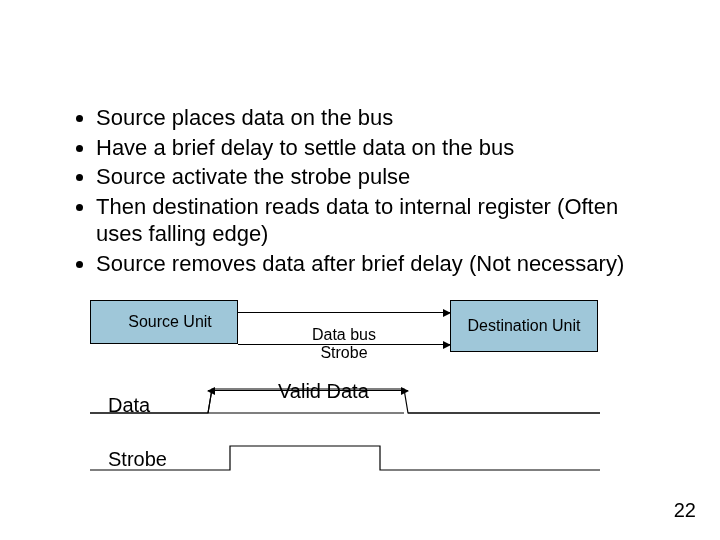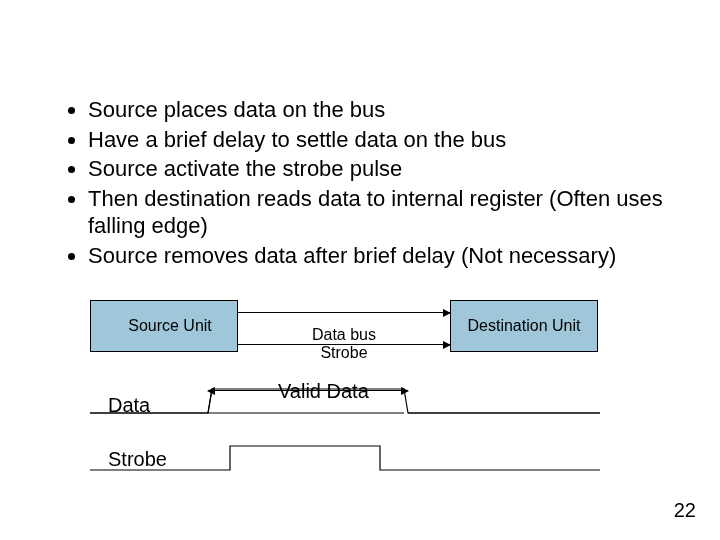--- a/index.html
+++ b/index.html
@@ -28,21 +28,21 @@
   }
   .bullets {
     position: absolute;
     top: 96px;
     left: 60px;
     width: 610px;
     font-size: 22px;
     line-height: 1.25;
   }
   .bullets ul {
-    margin: 0;
+    margin: 8px;
     padding-left: 28px;
   }
   .bullets li {
     margin-bottom: 2px;
   }
   .diagram {
     position: absolute;
     top: 300px;
     left: 90px;
     width: 540px;
@@ -51,21 +51,21 @@
   .box {
     position: absolute;
     border: 1px solid #000;
     background: #9fc7d9;
     font-size: 16px;
     display: flex;
     align-items: center;
     justify-content: center;
     box-sizing: border-box;
   }
-  .src-box { left: 0; top: 0; width: 148px; height: 52px; padding-left: 12px; }
+  .src-box { left: 0; top: 0; width: 148px; height: 44px; padding-left: 12px; }
   .dst-box { left: 360px; top: 0; width: 148px; height: 52px; }
   .bus-labels {
     position: absolute;
     left: 148px;
     top: 2px;
     width: 212px;
     text-align: center;
     font-size: 16px;
     line-height: 1.15;
     margin-top: 24px;

